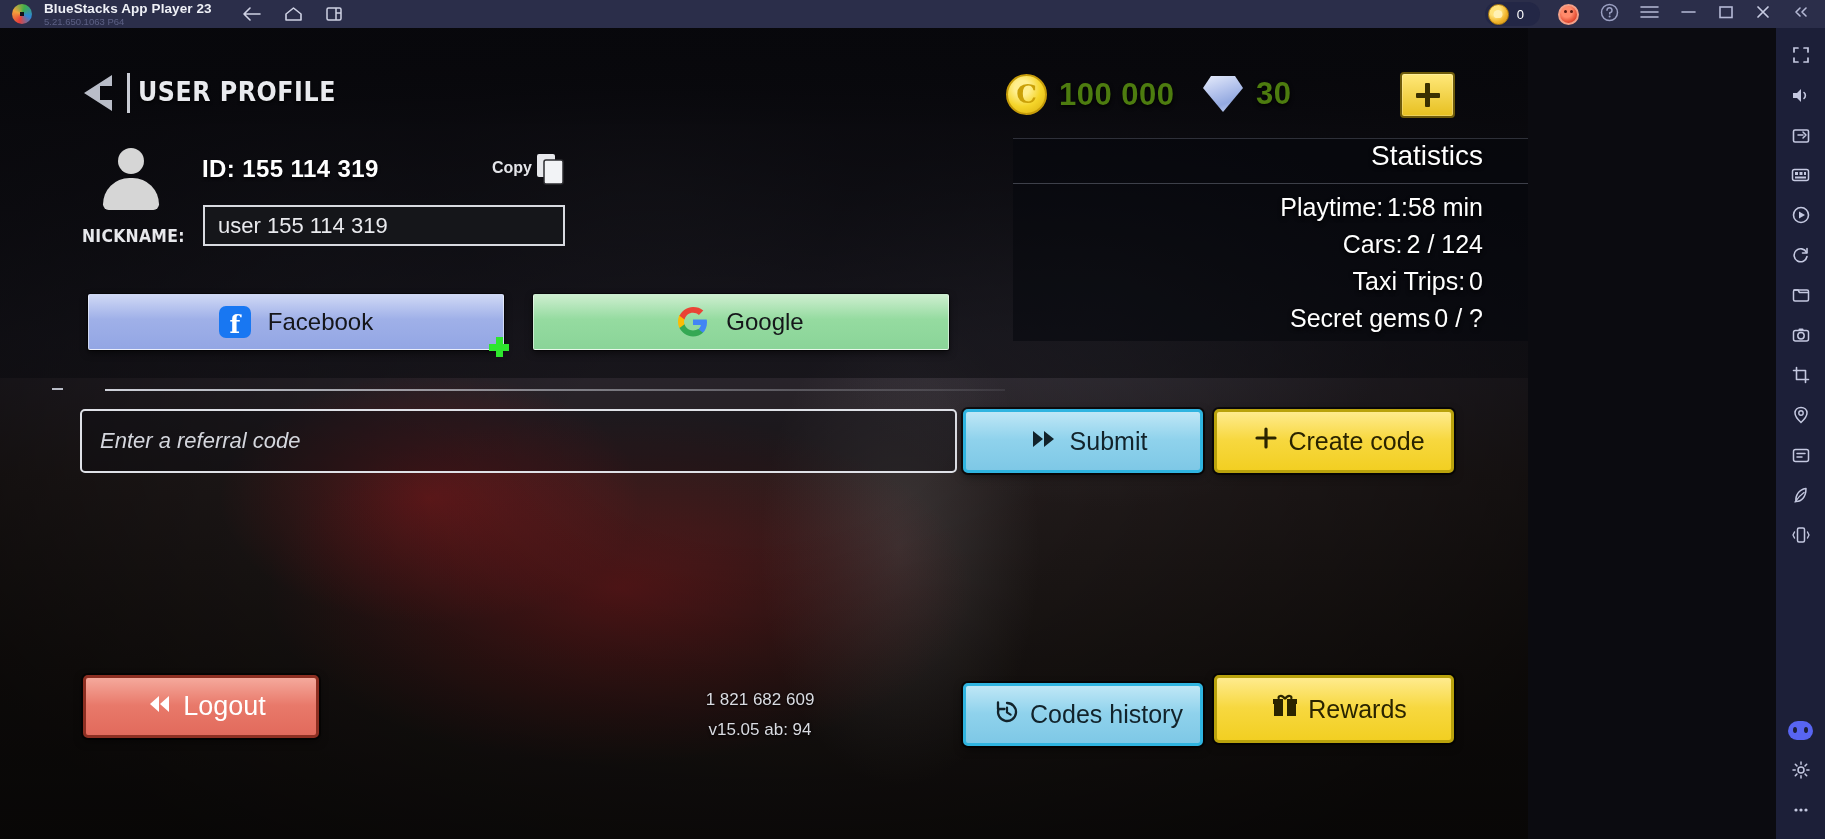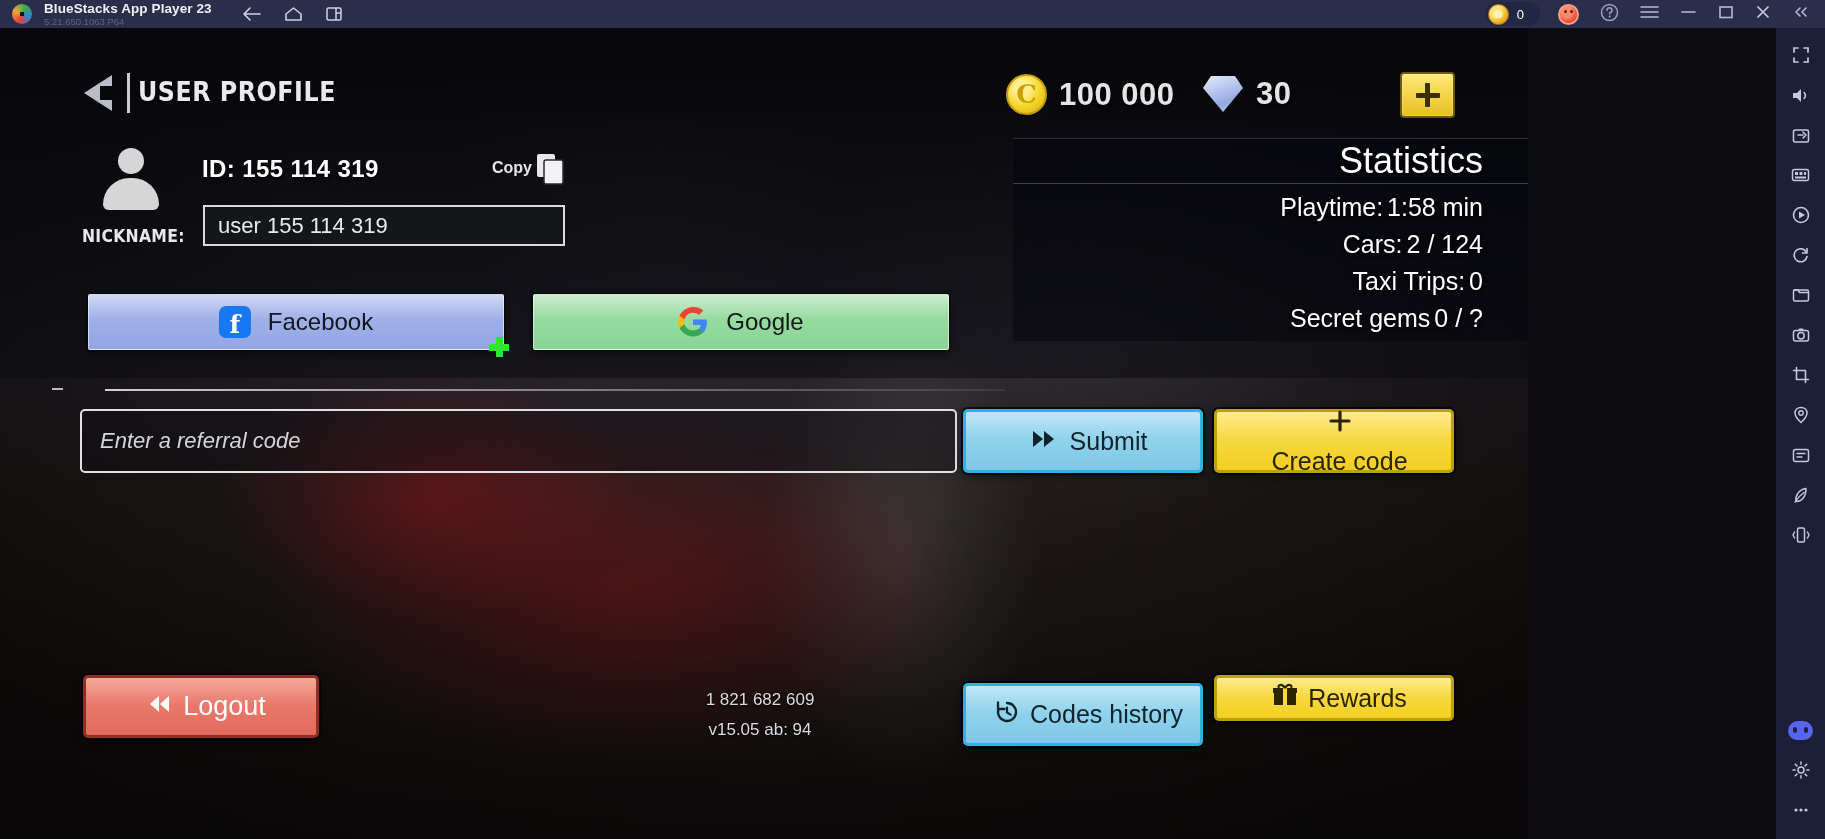--- a/index.html
+++ b/index.html
@@ -110,21 +110,21 @@
   .cur-coin { position: absolute; left: 1006px; top: 46px; display: flex; align-items: center; gap: 12px; }
   .big-coin {
     width: 41px; height: 41px; border-radius: 50%;
     background: radial-gradient(circle at 38% 32%, #ffef8e 0 22%, #f5d52a 55%, #d9ad0c 100%);
     border: 2px solid #c69c0a; display:flex; align-items:center; justify-content:center;
   }
   .big-coin span {
     color:#caa007; font-size: 26px; font-weight: bold; font-family:"DejaVu Serif", serif; line-height: 1;
     transform: translateY(-1px);
   }
-  .cur-val { color: #e5e5e5; font-size: 31px; font-weight: bold; letter-spacing: .5px; text-shadow: 0 2px 4px #000; }
+  .cur-val { color: #4d7c0f; font-size: 31px; font-weight: bold; letter-spacing: .5px; text-shadow: 0 2px 4px #000; }
   .cur-gem { position: absolute; left: 1203px; top: 48px; display: flex; align-items: center; gap: 13px; justify-content: center; }
   .gem {
     width: 40px; height: 36px;
     background: linear-gradient(160deg, #e6ecfb 0%, #b9c7ee 38%, #93a9e0 70%, #cdd9f5 100%);
     clip-path: polygon(20% 0%, 80% 0%, 100% 33%, 50% 100%, 0% 33%);
   }
   .plus-btn {
     position: absolute; left: 1400px; top: 44px; width: 55px; height: 46px;
     background: linear-gradient(180deg, #ffe87a, #e7c020);
     border: 2px solid #6d5a0a; border-radius: 4px;
@@ -162,21 +162,21 @@
 
   
   .stats-panel {
     position: absolute; left: 1013px; top: 110px; width: 515px; height: 203px;
     background: rgba(6,7,12,.55);
     border-top: 1px solid rgba(120,124,140,.35);
   }
   .stats-title {
     position: absolute; left: 1013px; top: 112px; width: 515px;
     text-align: right; padding-right: 45px;
-    color: #fff; font-size: 36px; font-weight: 500;
+    color: #fff; font-size: 28px; font-weight: 500;
     text-shadow: 0 2px 4px #000;
   }
   .stats-sep { position: absolute; left: 1013px; top: 155px; width: 515px; height: 1px; background: rgba(150,154,170,.38); }
   .stats-list { position: absolute; left: 1013px; top: 165px; width: 515px; padding-right: 45px; text-align: right; }
   .stat-row { color: #fff; font-size: 25px; margin-bottom: 8px; text-shadow: 0 2px 4px #000; }
   .stat-row .v { margin-left: 4px; }
 
   
   .sbtn {
     position: absolute; height: 56px; border-radius: 2px; cursor: pointer;
@@ -223,24 +223,24 @@
     background: linear-gradient(180deg, #ffeb8e 0%, #f7d83f 48%, #f2cf22 100%);
     border: 3px solid #b9a20c; color: #2a2400;
     box-shadow: 0 0 0 2px rgba(0,0,0,.65), 0 3px 8px rgba(0,0,0,.5);
   }
   .btn-red {
     background: linear-gradient(180deg, #f5a99c 0%, #e8796a 48%, #e26a5c 100%);
     border: 3px solid #8d2f22; color: #fff;
     box-shadow: 0 0 0 2px rgba(0,0,0,.55), 0 3px 8px rgba(0,0,0,.5);
   }
   .submit-btn { left: 963px; top: 381px; width: 240px; height: 64px; }
-  .create-btn { left: 1214px; top: 381px; width: 240px; height: 64px; flex-direction: column; }
+  .create-btn { left: 1214px; top: 381px; width: 240px; height: 64px; }
   .logout-btn { left: 83px; top: 647px; width: 236px; height: 63px; font-size: 27px; }
   .history-btn { left: 963px; top: 655px; width: 240px; height: 63px; }
-  .rewards-btn { left: 1214px; top: 647px; width: 240px; height: 46px; }
+  .rewards-btn { left: 1214px; top: 647px; width: 240px; height: 68px; }
 
   .ver-block { position: absolute; left: 640px; top: 657px; width: 240px; text-align: center; }
   .ver-line { color: #d9dbe1; font-size: 17px; line-height: 1.75; text-shadow: 0 1px 3px #000; }
 
   
   .cursor-cross {
     position: absolute; left: 489px; top: 309px; width: 20px; height: 20px; z-index: 50;
   }
   .cursor-cross::before, .cursor-cross::after { content:""; position:absolute; background:#2ee62e; }
   .cursor-cross::before { left: 7px; top: 0; width: 7px; height: 20px; }

